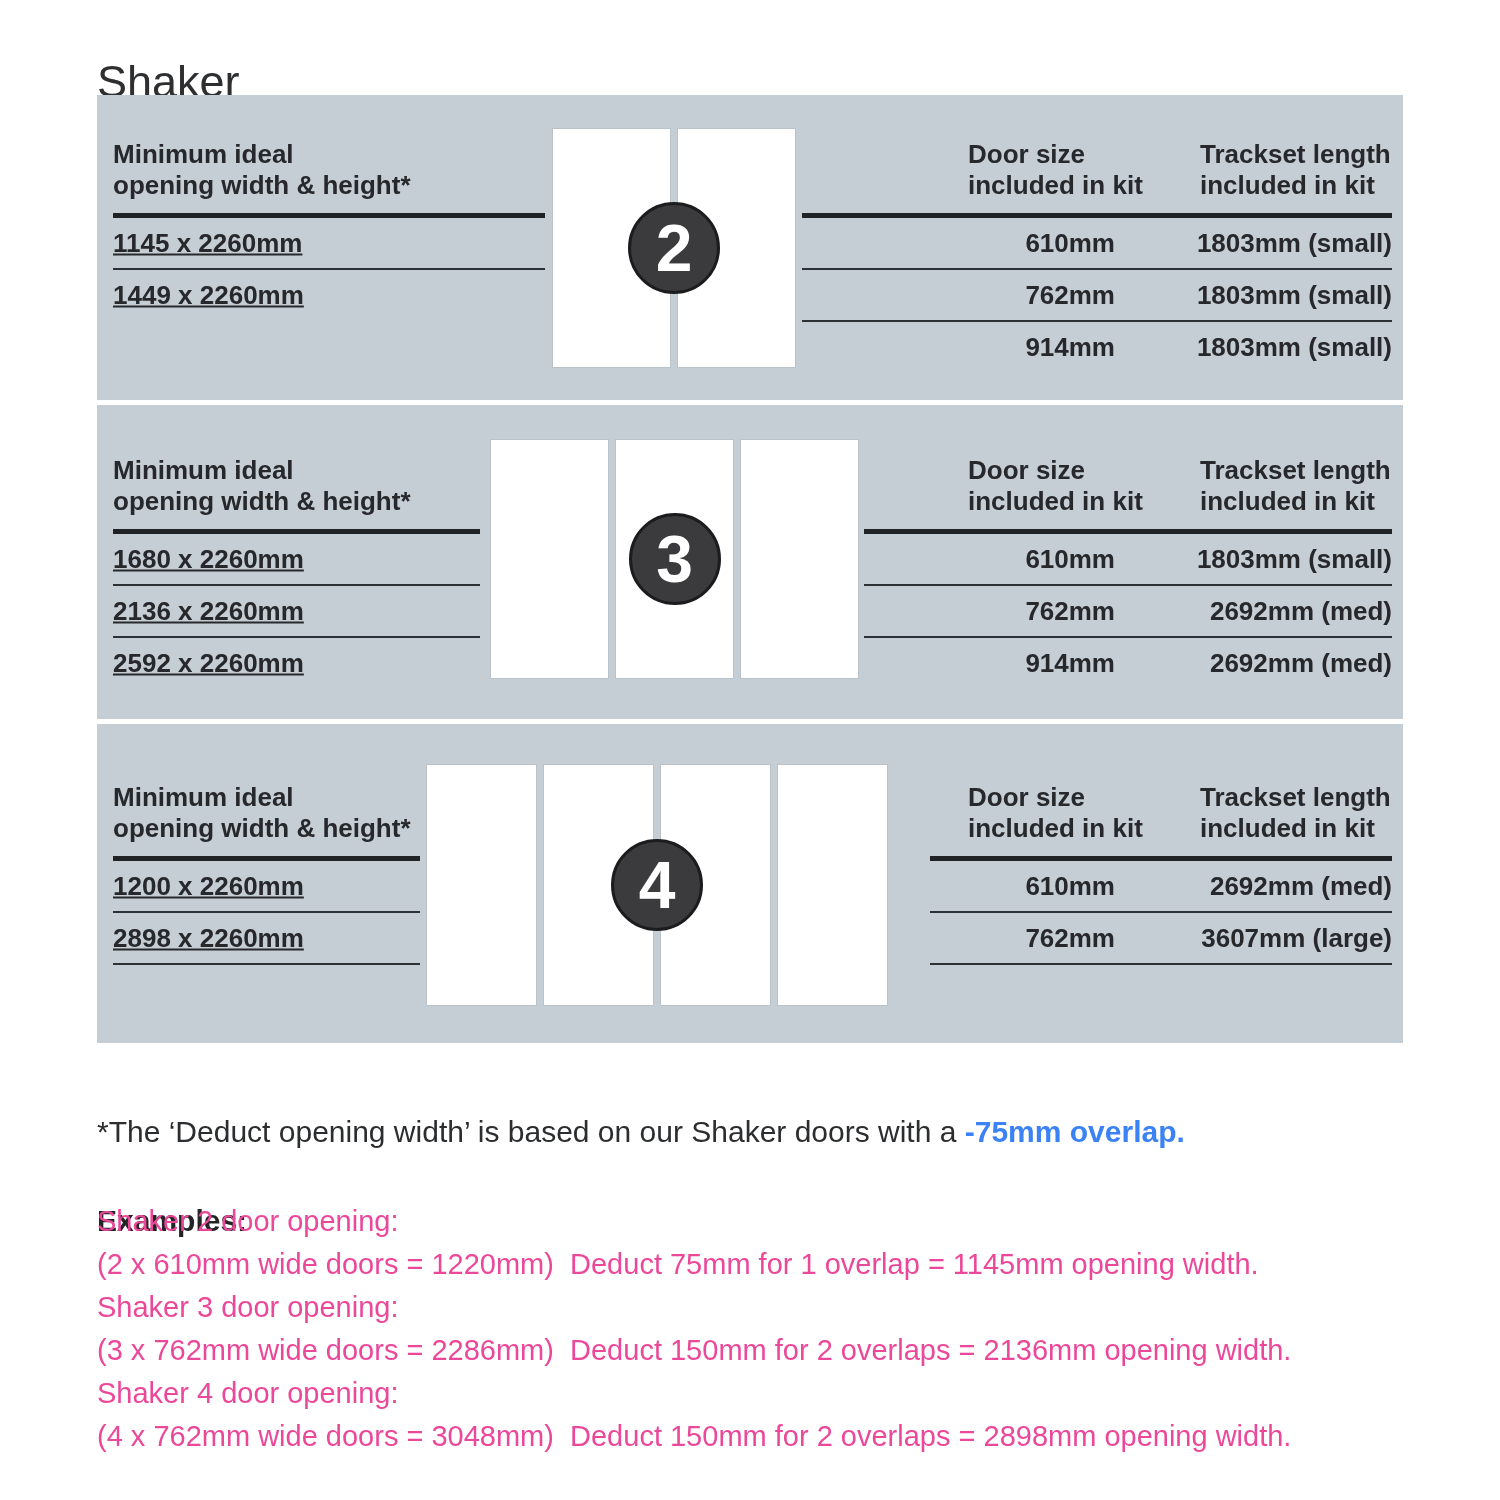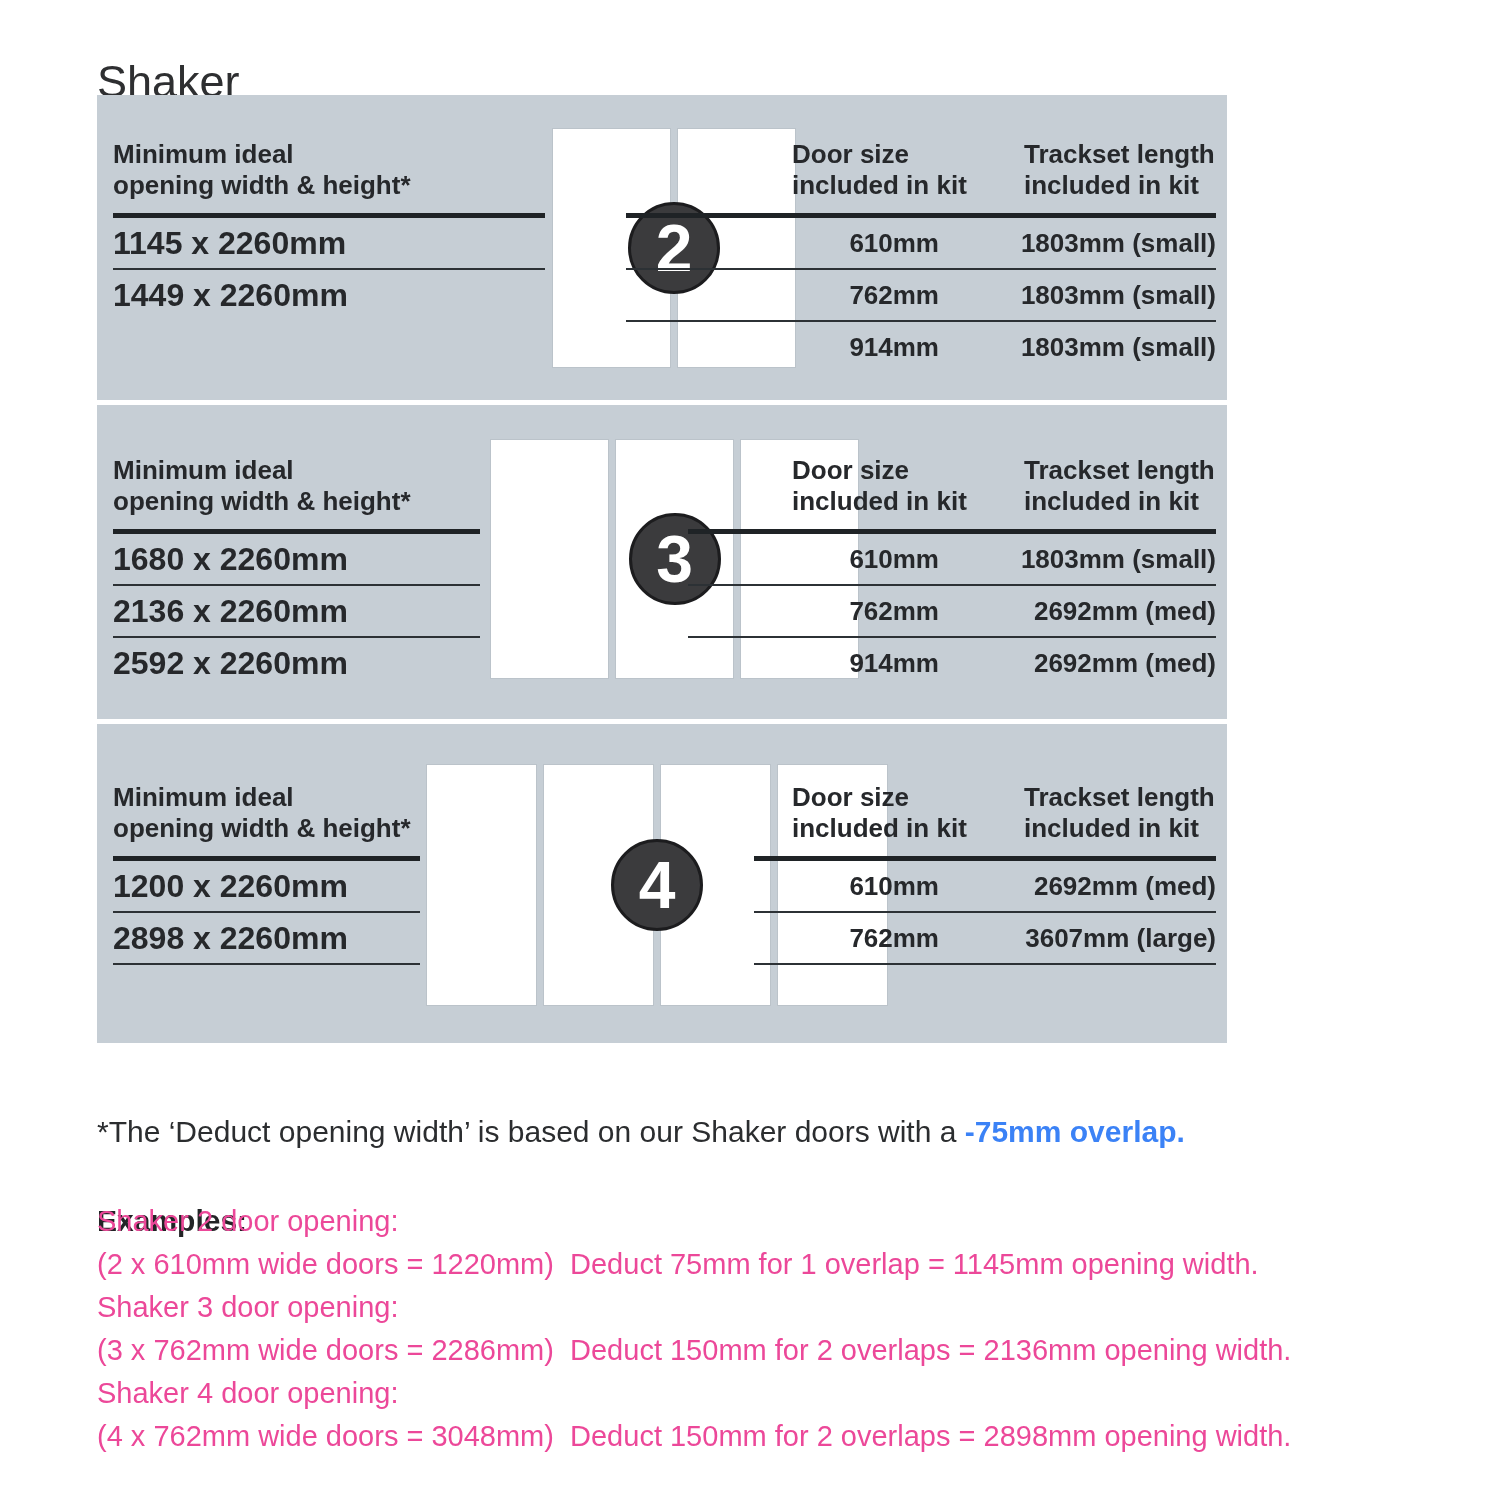--- a/index.html
+++ b/index.html
@@ -6,21 +6,21 @@
   body{
     width:1500px;height:1500px;position:relative;background:#ffffff;
     font-family:"Liberation Sans","DejaVu Sans",sans-serif;
     color:#26282b;-webkit-font-smoothing:antialiased;
   }
   .page-title{
     position:absolute;left:97px;top:26px;
     font-size:45px;font-weight:400;color:#2e2f31;letter-spacing:0;
   }
   
-  .panel{position:absolute;left:97px;width:1130px;background:#c6ced5;}
+  .panel{position:absolute;left:97px;width:1306px;background:#c6ced5;}
   .panel-a{top:95px;height:305px;}
   .panel-b{top:405px;height:314px;}
   .panel-c{top:724px;height:319px;}
 
   .left-zone{position:absolute;left:16px;}
   .right-zone{position:absolute;right:11px;}
   .panel-a .left-zone,.panel-a .right-zone{top:44px;}
   .panel-b .left-zone,.panel-b .right-zone{top:50px;}
   .panel-c .left-zone,.panel-c .right-zone{top:58px;}
 
@@ -30,21 +30,21 @@
   .panel-a .right-zone{width:590px;}
   .panel-b .right-zone{width:528px;}
   .panel-c .right-zone{width:462px;}
 
   .zone-header{height:62px;font-size:26px;line-height:31px;font-weight:700;color:#26282b;white-space:nowrap;}
   .rule{height:5px;background:#1f2326;margin-top:12px;}
   .rows{margin-top:0;}
   .row{position:relative;height:50px;border-bottom:2px solid #2c3135;}
   .panel-a .rows .row:last-child,.panel-b .rows .row:last-child{border-bottom:none;}
   .row-text{position:absolute;left:0;top:50%;transform:translateY(-50%);
-    font-size:32px;font-weight:700;white-space:nowrap;}
+    font-size:26px;font-weight:700;white-space:nowrap;text-decoration:underline;}
   
   .right-headers{position:relative;}
   .hdr-door{position:absolute;left:calc(100% - 424px);top:0;}
   .hdr-track{position:absolute;left:calc(100% - 192px);top:0;}
   .cell-door{position:absolute;right:277px;top:50%;transform:translateY(-50%);
     font-size:26px;font-weight:700;white-space:nowrap;}
   .cell-track{position:absolute;right:0;top:50%;transform:translateY(-50%);
     font-size:26px;font-weight:700;white-space:nowrap;}
 
   

